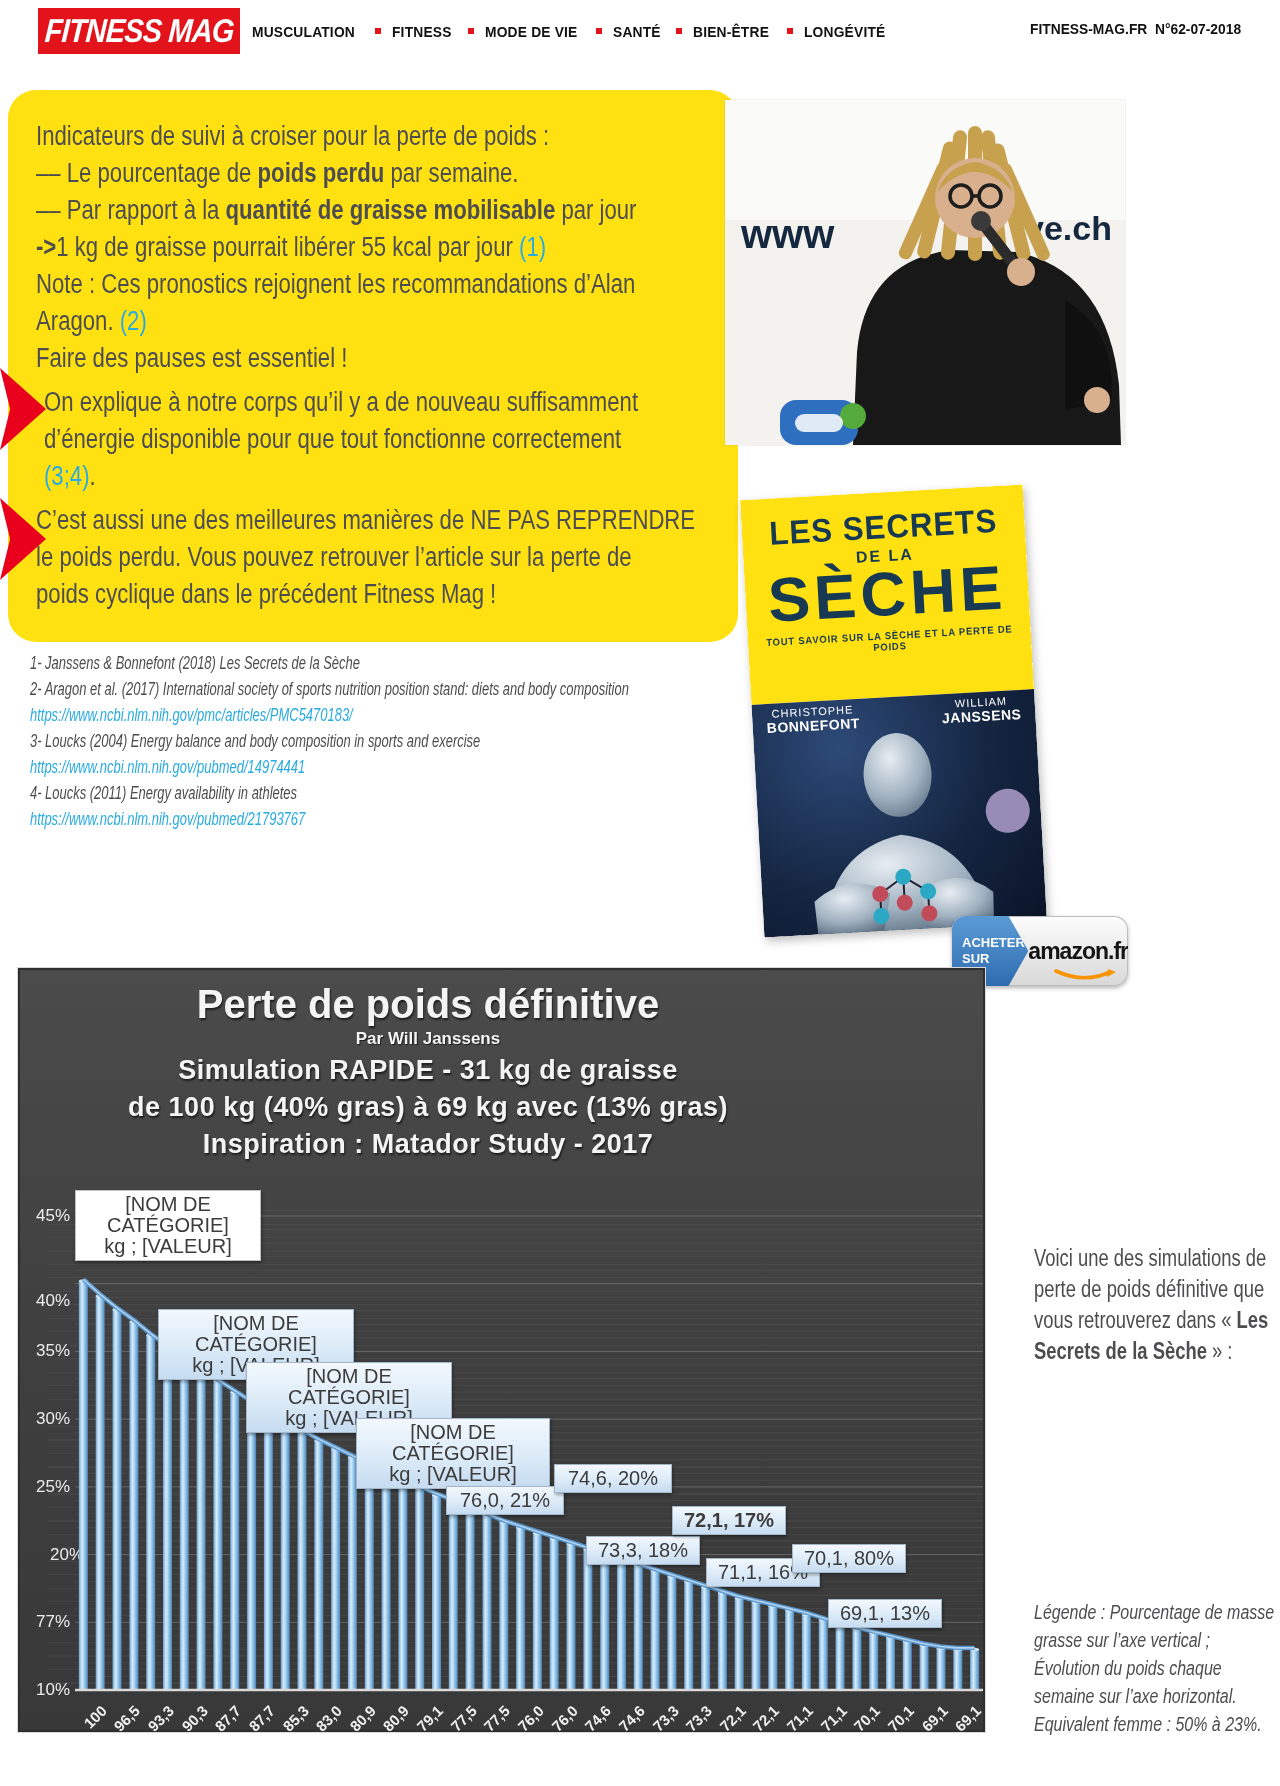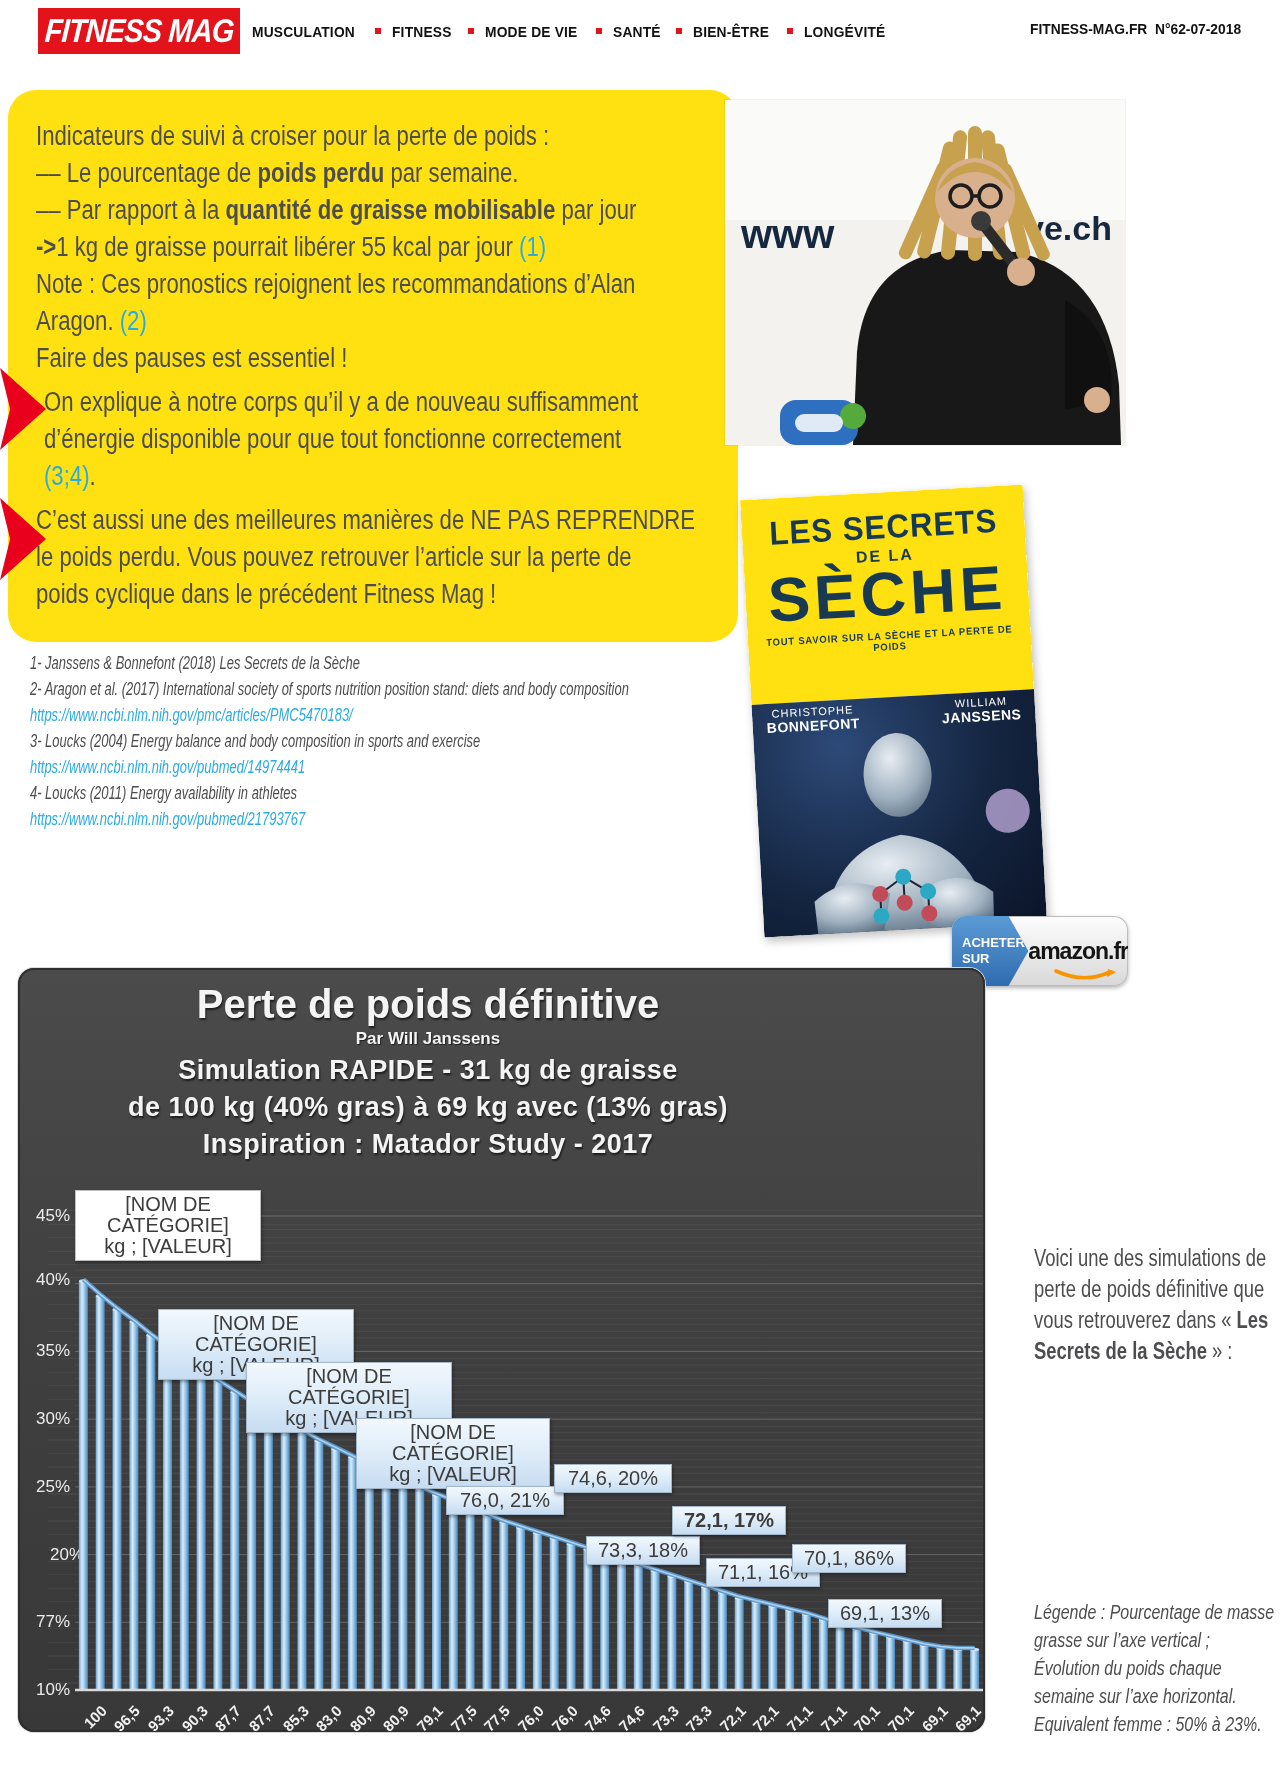--- a/index.html
+++ b/index.html
@@ -62,21 +62,21 @@
             clip-path:polygon(0 0,74% 0,100% 50%,74% 100%,0 100%);
             display:flex;flex-direction:column;align-items:flex-start;justify-content:center;
             padding-left:10px;box-sizing:border-box;color:#fff;font-weight:700;font-size:13px;line-height:16px;}
   .amz-brand{flex:1;text-align:center;position:relative;}
   .amz-word{font-size:23px;font-weight:700;color:#141414;letter-spacing:-1px;}
   .amz-smile{position:absolute;left:24px;top:30px;}
 
   
   .chart{left:18px;top:968px;width:967px;height:764px;
          background:linear-gradient(180deg,#4b4b4b 0%,#404040 45%,#383838 100%);
-         box-shadow:inset 0 0 0 2px #2e2e2e,0 0 0 1px #d9d9d9;border-radius:16px;}
+         box-shadow:inset 0 0 0 2px #2e2e2e,0 0 0 1px #d9d9d9;}
   .chart-header{position:absolute;left:20px;top:14px;width:780px;text-align:center;color:#f4f4f4;}
   .ct{font-size:40px;font-weight:700;text-shadow:1px 2px 2px rgba(0,0,0,.6);}
   .cs{font-size:17px;font-weight:700;margin-top:2px;text-shadow:1px 1px 1px rgba(0,0,0,.6);}
   .cl{font-size:27px;font-weight:700;margin-top:6px;text-shadow:1px 2px 2px rgba(0,0,0,.6);letter-spacing:.5px;}
   .stripes{position:absolute;left:30px;top:242px;width:935px;height:480px;
            background:repeating-linear-gradient(180deg,rgba(255,255,255,.045) 0 1px,transparent 1px 13.5px);}
   .ytick{position:absolute;width:46px;text-align:right;font-size:17px;color:#ececec;}
   .xtick{position:absolute;font-size:15px;font-weight:700;color:#f0f0f0;white-space:nowrap;
          transform:rotate(-45deg) translate(-100%,0);transform-origin:0 0;}
   .callout{position:absolute;text-align:center;font-size:20px;line-height:21px;color:#3c3c3c;
@@ -261,21 +261,21 @@
     <div class="chart-header">
       <div class="ct">Perte de poids définitive</div>
       <div class="cs">Par Will Janssens</div>
       <div class="cl">Simulation RAPIDE - 31 kg de graisse</div>
       <div class="cl">de 100 kg (40% gras) à 69 kg avec (13% gras)</div>
       <div class="cl">Inspiration : Matador Study - 2017</div>
     </div>
     <div class="stripes"></div>
     <div id="yticks">
         <div class="ytick" style="left: 6px; top: 238px;">45%</div>
-        <div class="ytick" style="left: 6px; top: 302px;">40%</div>
+        <div class="ytick" style="left: 6px; top: 323px;">40%</div>
         <div class="ytick" style="left: 6px; top: 373.429px;">35%</div>
         <div class="ytick" style="left: 6px; top: 441.143px;">30%</div>
         <div class="ytick" style="left: 6px; top: 508.857px;">25%</div>
         <div class="ytick" style="left: 20px; top: 576.571px;">20%</div>
         <div class="ytick" style="left: 6px; top: 644.286px;">77%</div>
         <div class="ytick" style="left: 6px; top: 712px;">10%</div>
       </div>
     <div id="plot" class="abs" style="left:57px;top:242px;width:908px;height:486px;"><svg width="908" height="486" viewBox="0 0 908 486">
           <defs>
             <linearGradient id="bg1" x1="0" y1="0" x2="1" y2="0">
@@ -487,21 +487,21 @@
         <div class="callout blue" style="left: 568px; top: 568px; width: 104px;">
           <div>73,3, 18%</div>
         </div>
         <div class="callout blue" style="left: 654px; top: 538px; width: 104px; font-weight: bold;">
           <div>72,1, 17%</div>
         </div>
         <div class="callout blue" style="left: 688px; top: 590px; width: 104px;">
           <div>71,1, 16%</div>
         </div>
         <div class="callout blue" style="left: 774px; top: 576px; width: 104px;">
-          <div>70,1, 86%</div>
+          <div>70,1, 80%</div>
         </div>
         <div class="callout blue" style="left: 810px; top: 631px; width: 104px;">
           <div>69,1, 13%</div>
         </div>
       </div>
   </div>
 
   <div class="abs aside-intro" id="asideIntro"><span>Voici une des simulations de perte de poids définitive que vous retrouverez dans « </span><span class="b">Les Secrets de la Sèche</span><span> » :</span></div>
   <div class="abs aside-legend">Légende : Pourcentage de masse grasse sur l’axe vertical ; Évolution du poids chaque semaine sur l’axe horizontal. Equivalent femme : 50% à 23%.</div>
 

